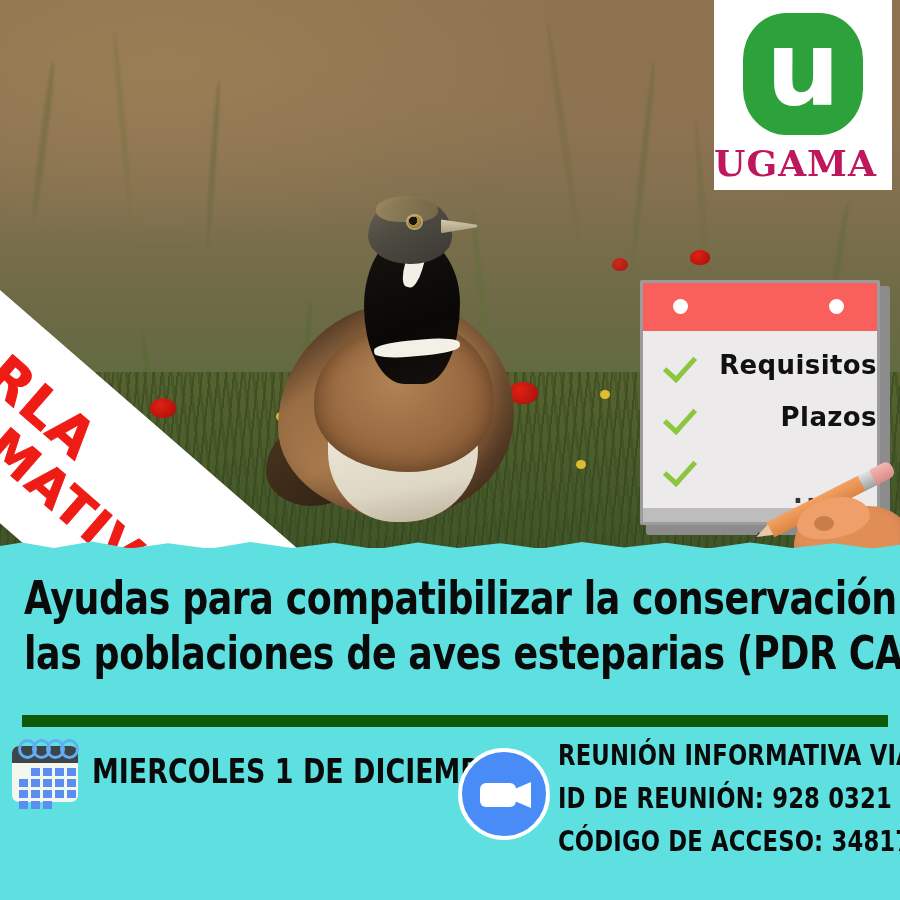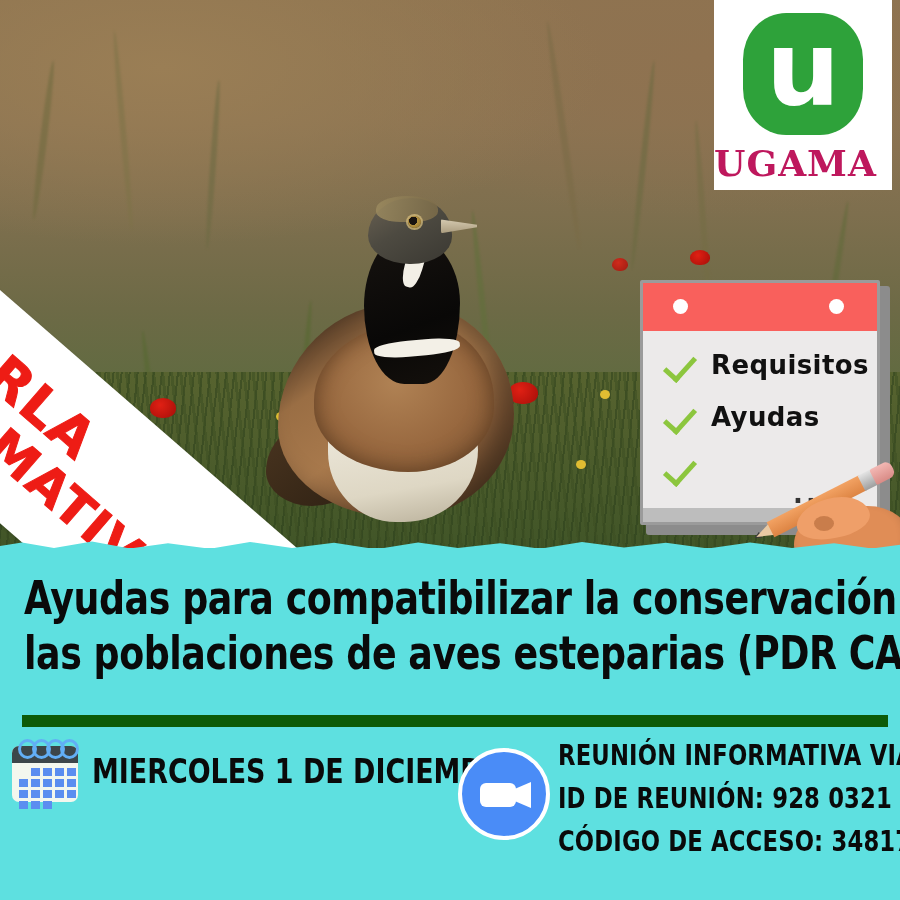--- a/index.html
+++ b/index.html
@@ -130,21 +130,21 @@
   }
 
   
   .checklist{position:absolute;left:640px;top:280px;width:250px;height:255px;}
   .cl-shadow{position:absolute;left:6px;top:6px;width:244px;height:249px;background:#8c8c8c;border-radius:3px;}
   .cl-body{position:absolute;left:0;top:0;width:240px;height:245px;background:#eceaea;border:3px solid #9b9b9b;box-sizing:border-box;border-radius:2px;overflow:hidden;}
   .cl-head{position:absolute;left:0;top:0;width:100%;height:48px;background:#f9605c;}
   .cl-hole{position:absolute;top:16px;width:15px;height:15px;border-radius:50%;background:#ffffff;}
   .cl-hole.h1{left:30px;} .cl-hole.h2{left:186px;}
   .cl-rows{position:absolute;left:0;top:52px;width:100%;padding:4px 0 0 0;box-sizing:border-box;}
-  .cl-row{display:flex;align-items:center;height:52px;padding-left:20px;}
+  .cl-row{display:flex;align-items:center;height:52px;padding-left:20px;justify-content:space-between;}
   .cl-check{width:34px;height:34px;flex:0 0 34px;position:relative;}
   .cl-check::after{
     content:"";position:absolute;left:8px;top:2px;width:13px;height:26px;
     border-right:5px solid #8cc63e;border-bottom:5px solid #8cc63e;
     transform:rotate(42deg);
   }
   .cl-label{
     font-family:"DejaVu Sans",sans-serif;font-weight:bold;font-size:26px;color:#111111;
     margin-left:14px;letter-spacing:.4px;
   }
@@ -307,21 +307,21 @@
         <span class="cl-hole h1"></span>
         <span class="cl-hole h2"></span>
       </div>
       <div class="cl-rows">
         <div class="cl-row">
           <span class="cl-check"></span>
           <span class="cl-label">Requisitos</span>
         </div>
         <div class="cl-row">
           <span class="cl-check"></span>
-          <span class="cl-label">Ayudas</span>
+          <span class="cl-label">Plazos</span>
         </div>
         <div class="cl-row">
           <span class="cl-check"></span>
         </div>
       </div>
       <div class="cl-dots">...</div>
       <div class="cl-foot"></div>
     </div>
   </div>
 

